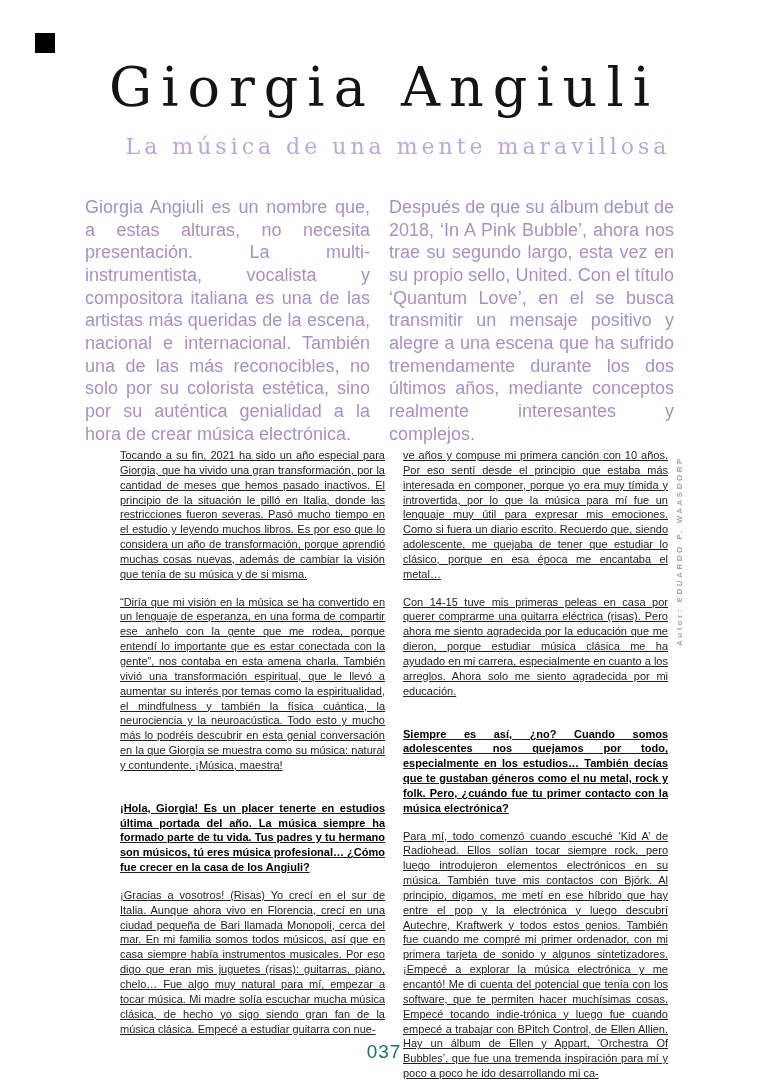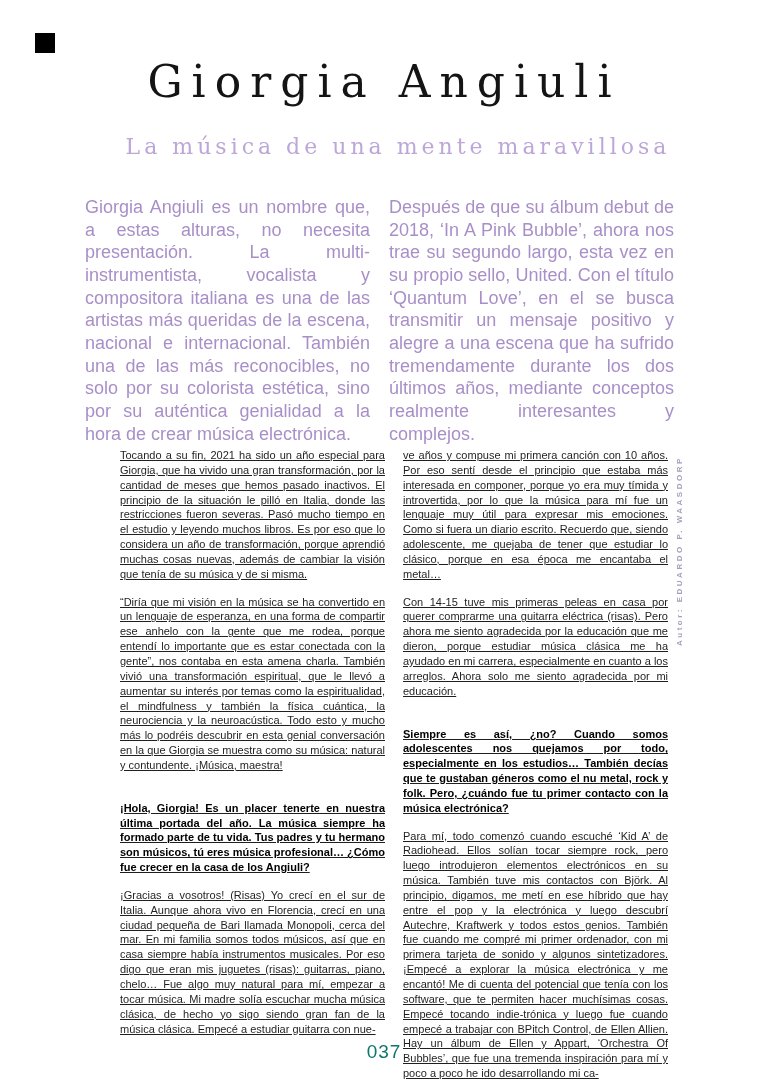--- a/index.html
+++ b/index.html
@@ -13,21 +13,21 @@
   }
   .corner-square{
     position:absolute;left:35px;top:33px;
     width:20px;height:20px;background:#000;
   }
   .title{
     position:absolute;left:0;top:56px;width:768px;
     text-align:center;
     font-family:"DejaVu Serif", serif;
     font-weight:400;
-    font-size:44px;
+    font-size:54px;
     letter-spacing:9px;
     color:#141414;
     white-space:nowrap;
   }
   .subtitle{
     position:absolute;left:14px;top:134px;width:768px;
     text-align:center;
     font-family:"DejaVu Serif", serif;
     font-weight:400;
     font-size:22px;
@@ -93,21 +93,21 @@
 
   <div class="intro">
     <div class="col">Giorgia Angiuli es un nombre que, a estas alturas, no necesita presentación. La multi-instrumentista, vocalista y compositora italiana es una de las artistas más queridas de la escena, nacional e internacional. También una de las más reconocibles, no solo por su colorista estética, sino por su auténtica genialidad a la hora de crear música electrónica.</div>
     <div class="col">Después de que su álbum debut de 2018, ‘In A Pink Bubble’, ahora nos trae su segundo largo, esta vez en su propio sello, United. Con el título ‘Quantum Love’, en el se busca transmitir un mensaje positivo y alegre a una escena que ha sufrido tremendamente durante los dos últimos años, mediante conceptos realmente interesantes y complejos.</div>
   </div>
 
   <div class="body-cols">
     <div class="col">
       <p>Tocando a su fin, 2021 ha sido un año especial para Giorgia, que ha vivido una gran transformación, por la cantidad de meses que hemos pasado inactivos. El principio de la situación le pilló en Italia, donde las restricciones fueron severas. Pasó mucho tiempo en el estudio y leyendo muchos libros. Es por eso que lo considera un año de transformación, porque aprendió muchas cosas nuevas, además de cambiar la visión que tenía de su música y de si misma.</p>
       <p>“Diría que mi visión en la música se ha convertido en un lenguaje de esperanza, en una forma de compartir ese anhelo con la gente que me rodea, porque entendí lo importante que es estar conectada con la gente”, nos contaba en esta amena charla. También vivió una transformación espiritual, que le llevó a aumentar su interés por temas como la espiritualidad, el mindfulness y también la física cuántica, la neurociencia y la neuroacústica. Todo esto y mucho más lo podréis descubrir en esta genial conversación en la que Giorgia se muestra como su música: natural y contundente. ¡Música, maestra!</p>
-      <p class="q">¡Hola, Giorgia! Es un placer tenerte en nuestra última portada del año. La música siempre ha formado parte de tu vida. Tus padres y tu hermano son músicos, tú eres música profesional… ¿Cómo fue crecer en la casa de los Angiuli?</p>
+      <p class="q">¡Hola, Giorgia! Es un placer tenerte en estudios última portada del año. La música siempre ha formado parte de tu vida. Tus padres y tu hermano son músicos, tú eres música profesional… ¿Cómo fue crecer en la casa de los Angiuli?</p>
       <p>¡Gracias a vosotros! (Risas) Yo crecí en el sur de Italia. Aunque ahora vivo en Florencia, crecí en una ciudad pequeña de Bari llamada Monopoli, cerca del mar. En mi familia somos todos músicos, así que en casa siempre había instrumentos musicales. Por eso digo que eran mis juguetes (risas): guitarras, piano, chelo… Fue algo muy natural para mí, empezar a tocar música. Mi madre solía escuchar mucha música clásica, de hecho yo sigo siendo gran fan de la música clásica. Empecé a estudiar guitarra con nue-</p>
     </div>
     <div class="col">
       <p>ve años y compuse mi primera canción con 10 años. Por eso sentí desde el principio que estaba más interesada en componer, porque yo era muy tímida y introvertida, por lo que la música para mí fue un lenguaje muy útil para expresar mis emociones. Como si fuera un diario escrito. Recuerdo que, siendo adolescente, me quejaba de tener que estudiar lo clásico, porque en esa época me encantaba el metal…</p>
       <p>Con 14-15 tuve mis primeras peleas en casa por querer comprarme una guitarra eléctrica (risas). Pero ahora me siento agradecida por la educación que me dieron, porque estudiar música clásica me ha ayudado en mi carrera, especialmente en cuanto a los arreglos. Ahora solo me siento agradecida por mi educación.</p>
       <p class="q">Siempre es así, ¿no? Cuando somos adolescentes nos quejamos por todo, especialmente en los estudios… También decías que te gustaban géneros como el nu metal, rock y folk. Pero, ¿cuándo fue tu primer contacto con la música electrónica?</p>
       <p>Para mí, todo comenzó cuando escuché ‘Kid A’ de Radiohead. Ellos solían tocar siempre rock, pero luego introdujeron elementos electrónicos en su música. También tuve mis contactos con Björk. Al principio, digamos, me metí en ese híbrido que hay entre el pop y la electrónica y luego descubrí Autechre, Kraftwerk y todos estos genios. También fue cuando me compré mi primer ordenador, con mi primera tarjeta de sonido y algunos sintetizadores. ¡Empecé a explorar la música electrónica y me encantó! Me di cuenta del potencial que tenía con los software, que te permiten hacer muchísimas cosas. Empecé tocando indie-trónica y luego fue cuando empecé a trabajar con BPitch Control, de Ellen Allien. Hay un álbum de Ellen y Appart, ‘Orchestra Of Bubbles’, que fue una tremenda inspiración para mí y poco a poco he ido desarrollando mi ca-</p>
     </div>
   </div>
 

